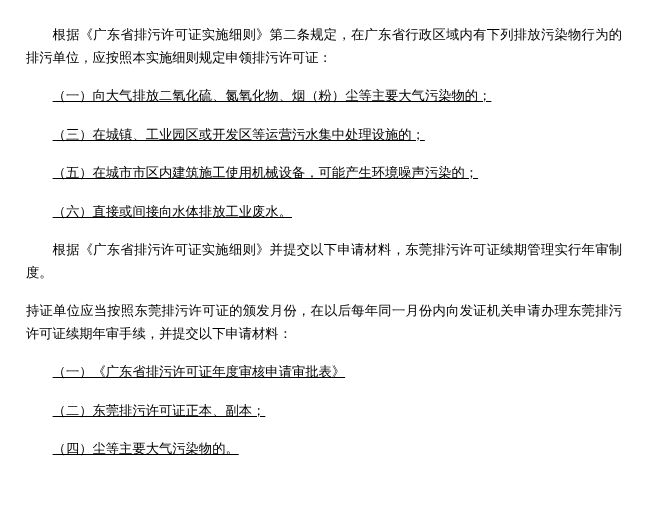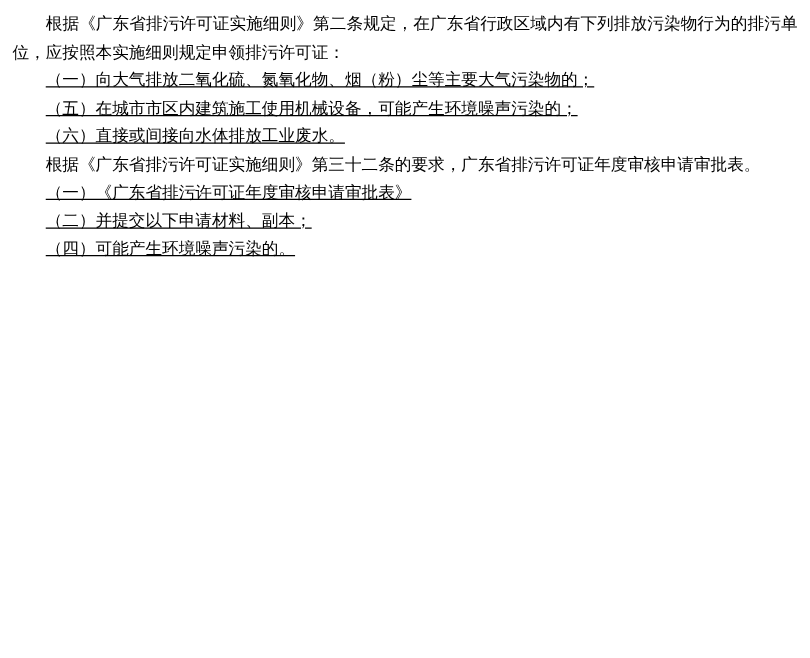--- a/index.html
+++ b/index.html
@@ -19,37 +19,39 @@
     height: 526px;
     box-sizing: border-box;
     padding: 8px 10px 0 10px;
     position: relative;
   }
   .para {
     font-size: 13.3px;
     line-height: 22.5px;
     text-align: justify;
     text-justify: inter-ideograph;
-    margin: 0;
+    margin: 16px;
     padding: 0;
     letter-spacing: 0px;
   }
   .indent2 {
     text-indent: 2em;
   }
   .item {
     text-indent: 2em;
     text-decoration: underline;
   }
 </style>
 </head>
 <body>
 
 <div class="page">
   <p class="para indent2">根据《广东省排污许可证实施细则》第二条规定，在广东省行政区域内有下列排放污染物行为的排污单位，应按照本实施细则规定申领排污许可证：</p>
   <p class="para item">（一）向大气排放二氧化硫、氮氧化物、烟（粉）尘等主要大气污染物的；</p>
+  <p class="para item">（三）在城镇、工业园区或开发区等运营污水集中处理设施的；</p>
   <p class="para item">（五）在城市市区内建筑施工使用机械设备，可能产生环境噪声污染的；</p>
   <p class="para item">（六）直接或间接向水体排放工业废水。</p>
-  <p class="para indent2">根据《广东省排污许可证实施细则》第三十二条的要求，广东省排污许可证年度审核申请审批表。</p>
+  <p class="para indent2">根据《广东省排污许可证实施细则》并提交以下申请材料，东莞排污许可证续期管理实行年审制度。</p>
+  <p class="para">持证单位应当按照东莞排污许可证的颁发月份，在以后每年同一月份内向发证机关申请办理东莞排污许可证续期年审手续，并提交以下申请材料：</p>
   <p class="para item">（一）《广东省排污许可证年度审核申请审批表》</p>
-  <p class="para item">（二）并提交以下申请材料、副本；</p>
-  <p class="para item">（四）可能产生环境噪声污染的。</p>
+  <p class="para item">（二）东莞排污许可证正本、副本；</p>
+  <p class="para item">（四）尘等主要大气污染物的。</p>
 </div>
 
 </body></html>

